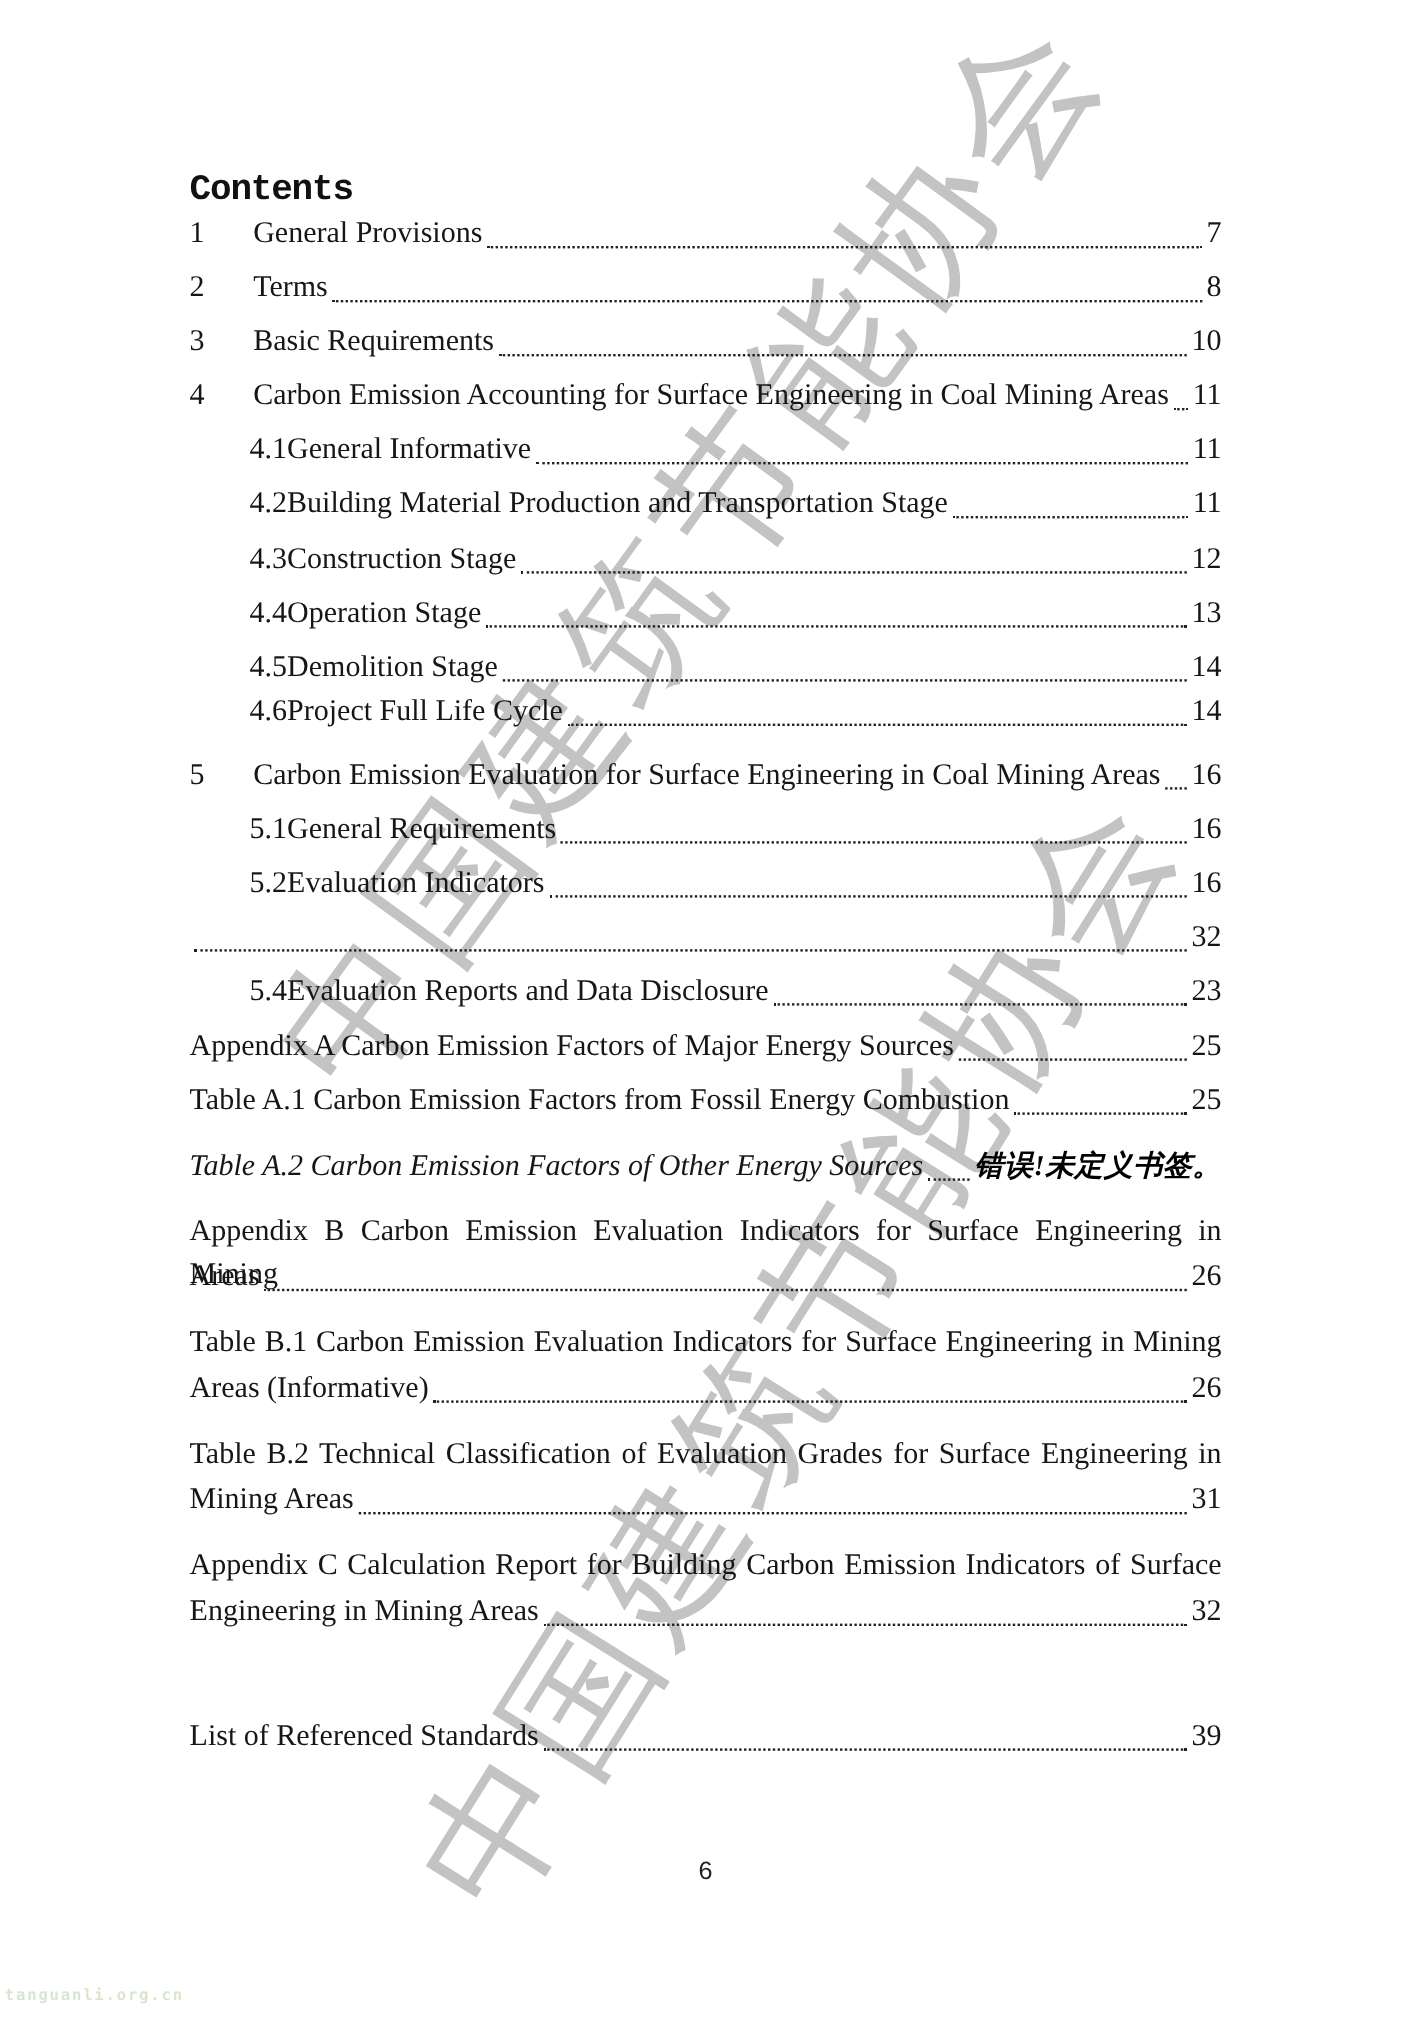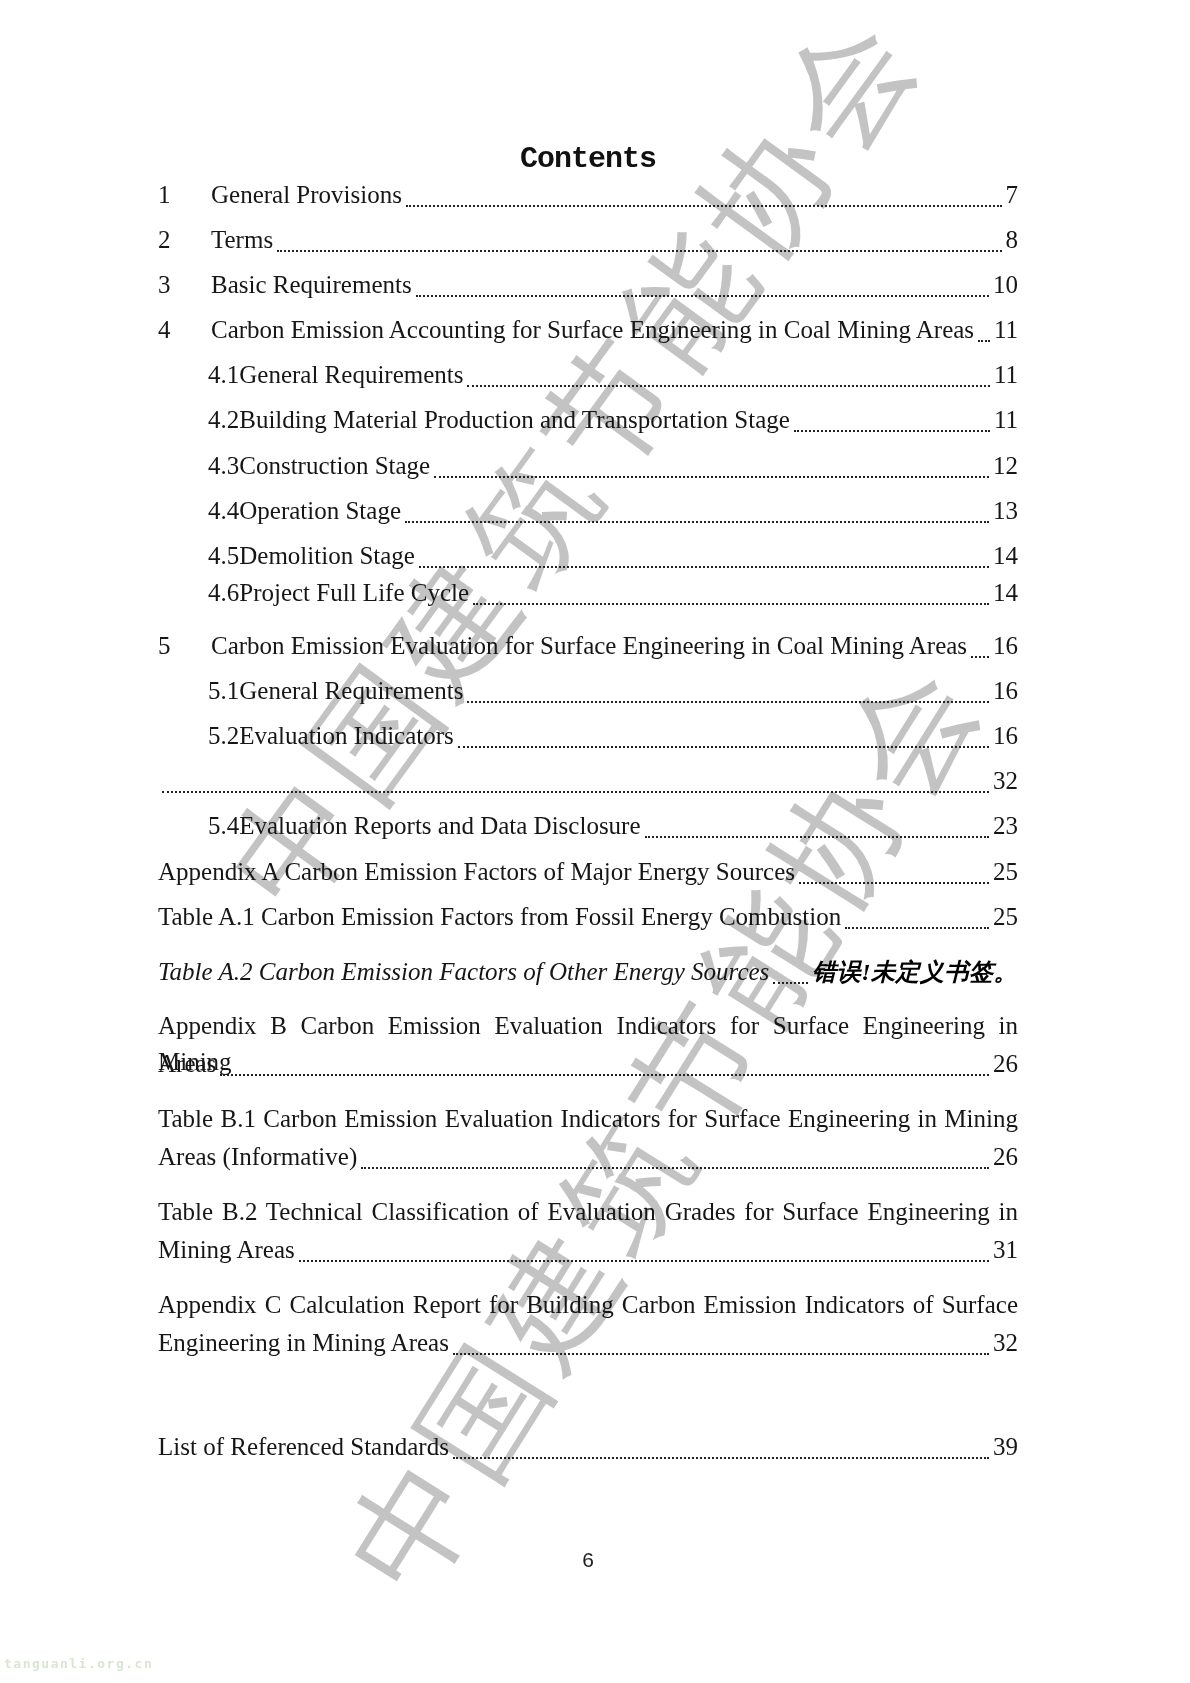--- a/index.html
+++ b/index.html
@@ -23,21 +23,20 @@
     font-family:"Liberation Serif", serif;
     z-index:0;
     user-select:none;
   }
   #wm-a { left:39px;  top:385px;  transform:rotate(-54deg); transform-origin:center; }
   #wm-b { left:129px; top:1050px; transform:rotate(-58deg); transform-origin:center; }
 
   
   #title {
     position:absolute; left:158px; top:142px; width:860px;
-    text-align:center;
     font-family:"Liberation Mono", monospace;
     font-weight:700; font-size:30px; letter-spacing:-1px;
     color:#111; z-index:2;
   }
 
   
   #toc-lines { position:absolute; left:0; top:0; width:100%; height:100%; z-index:2; }
   .toc-line {
     position:absolute; left:158px; width:860px; height:36px;
     line-height:36px; font-size:25px;
@@ -106,21 +105,21 @@
       <span class="leader"></span>
       <span class="page">10</span>
     </div>
     <div class="toc-line" style="top: 312px;">
       <span class="num">4</span>
       <span>Carbon Emission Accounting for Surface Engineering in Coal Mining Areas</span>
       <span class="leader"></span>
       <span class="page">11</span>
     </div>
     <div class="toc-line" style="top: 357px;">
-      <span class="sub-pad">4.1General Requirements</span>
+      <span class="sub-pad">4.1General Informative</span>
       <span class="leader"></span>
       <span class="page">11</span>
     </div>
     <div class="toc-line" style="top: 402px; text-align: right;">
       <span class="sub-pad">4.2Building Material Production and Transportation Stage</span>
       <span class="leader"></span>
       <span class="page">11</span>
     </div>
     <div class="toc-line" style="top: 448px;">
       <span class="sub-pad">4.3Construction Stage</span>

